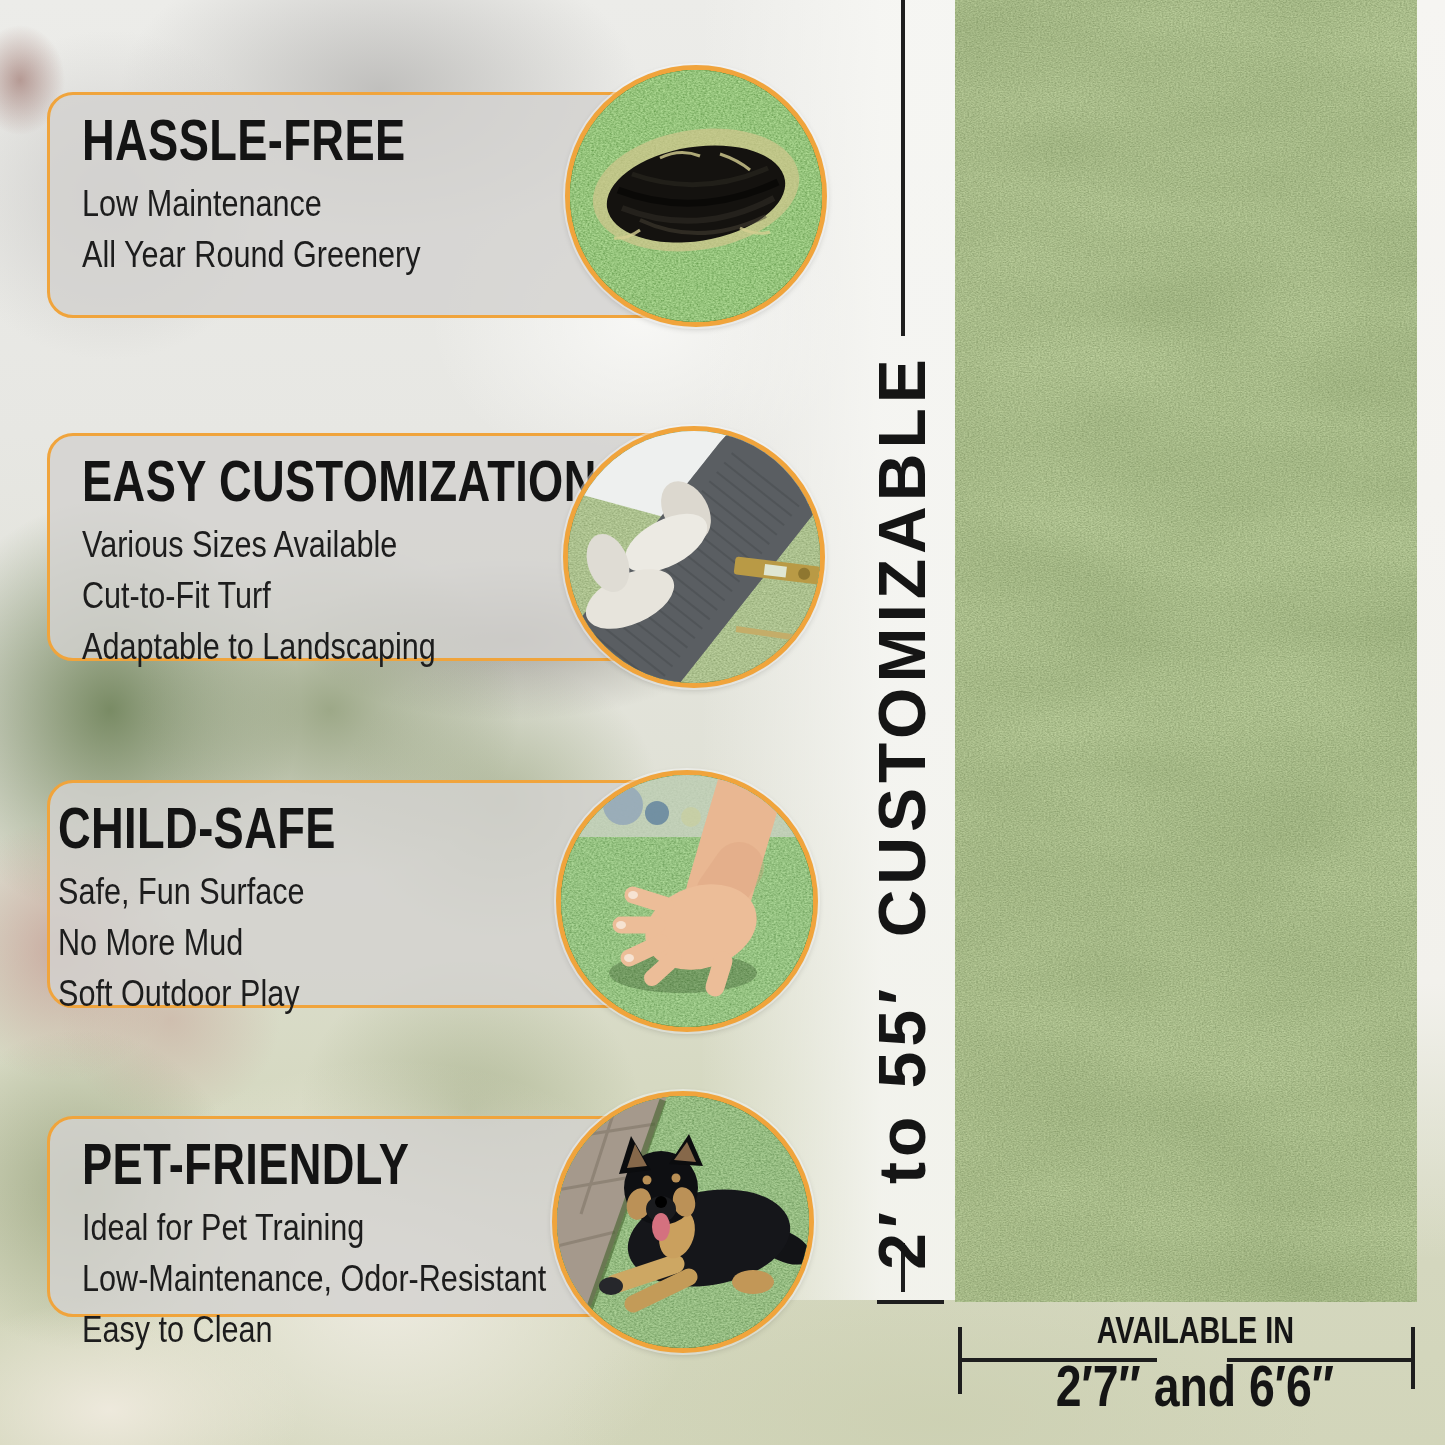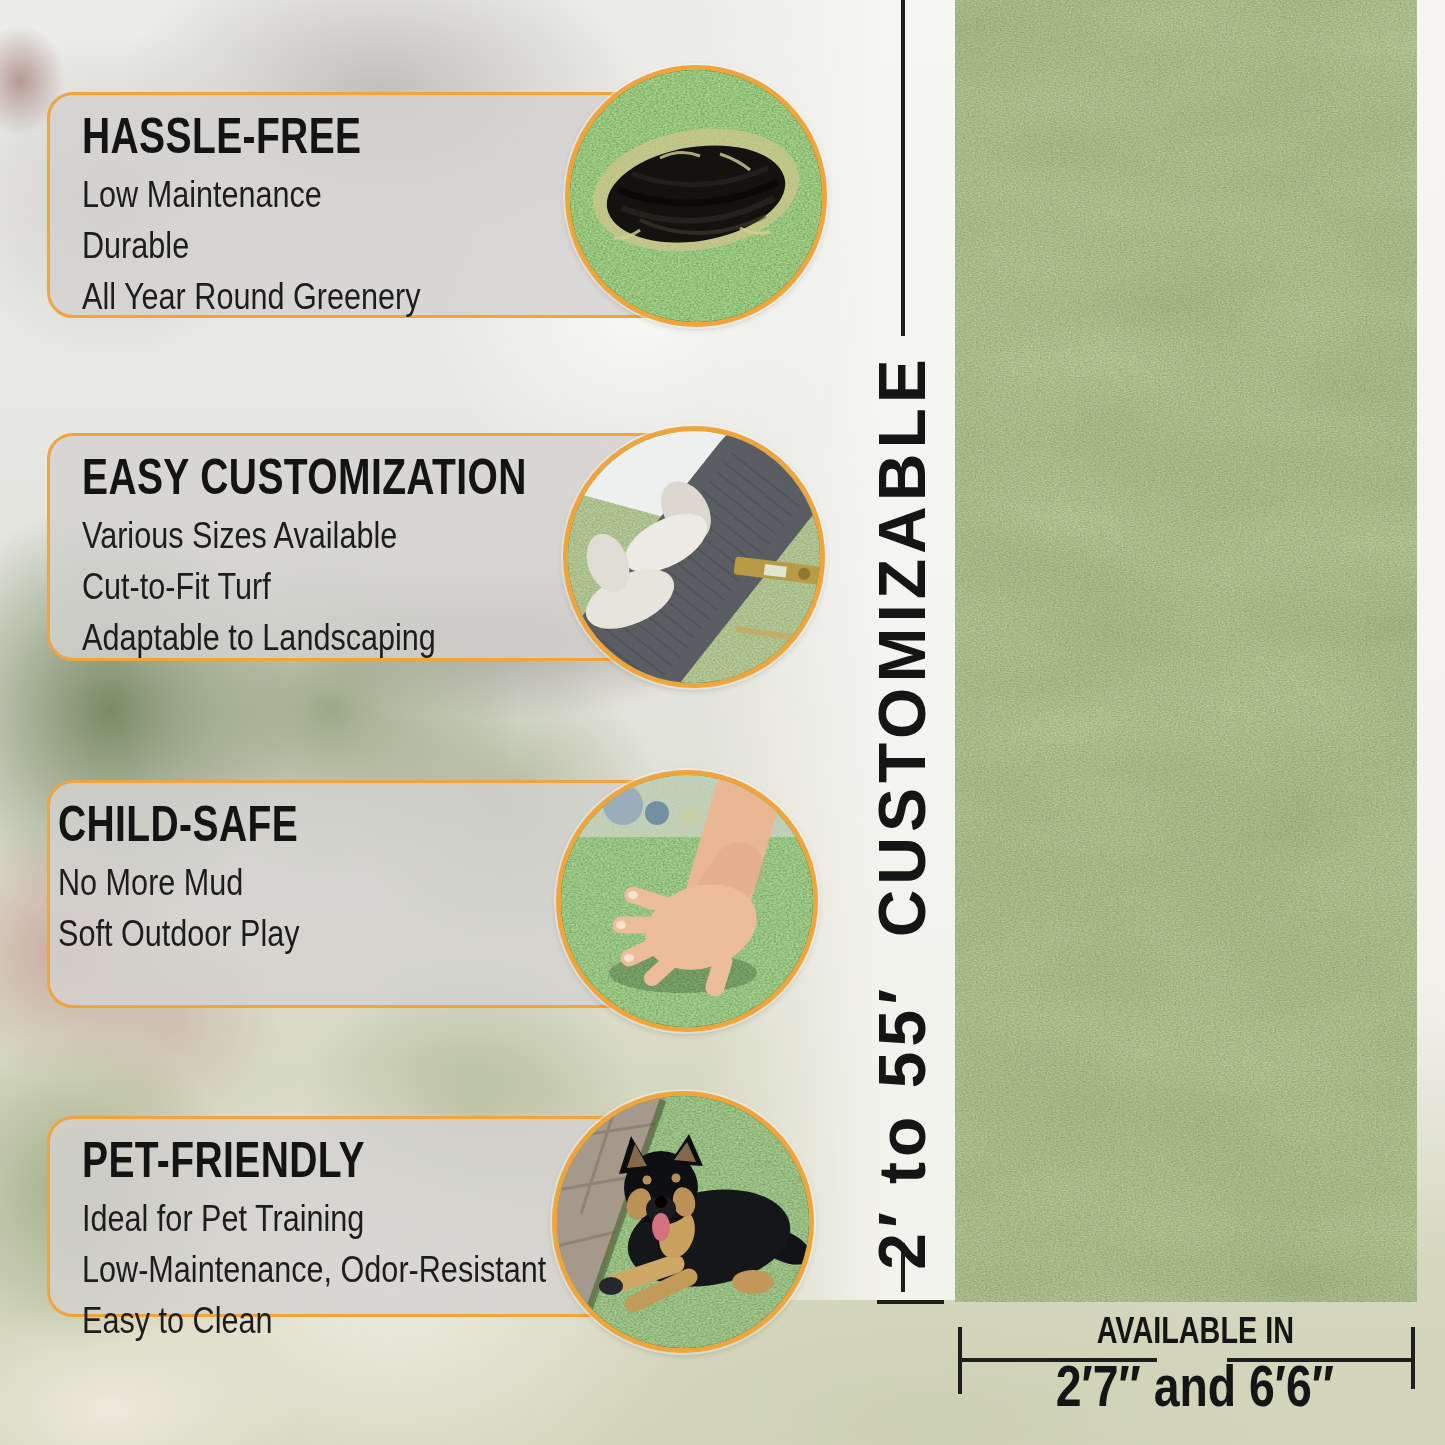--- a/index.html
+++ b/index.html
@@ -50,21 +50,21 @@
   .card{
     position:absolute;left:47px;width:660px;
     background:rgba(211,210,207,.82);
     border:3px solid #F0A43C;border-radius:26px;
     box-sizing:border-box;padding:14px 20px 0 32px;z-index:3;
   }
   .card1{top:92px;height:226px;}
   .card2{top:433px;height:228px;}
   .card3{top:780px;height:228px;padding-left:8px;}
   .card4{top:1116px;height:201px;}
-  .card h2{margin:0 0 6px 0;font-size:50px;line-height:1.08;color:#141414;font-weight:bold;}
+  .card h2{margin:0 0 6px 0;font-size:58px;line-height:1.08;color:#141414;font-weight:bold;}
   .card h2 span{display:inline-block;transform:scaleX(.78);transform-origin:0 60%;white-space:nowrap;letter-spacing:0.5px;}
   .card .ln{font-size:36px;line-height:51px;color:#1d1d1d;}
   .card .ln span{display:inline-block;transform:scaleX(.85);transform-origin:0 50%;white-space:nowrap;}
 
   .circle{
     position:absolute;width:262px;height:262px;border-radius:50%;
     border:5px solid #F0A43C;box-sizing:border-box;overflow:hidden;z-index:4;
     box-shadow:0 0 0 2px rgba(255,255,255,.45), 0 2px 6px rgba(0,0,0,.18);
     background:#5c7e3a;
   }
@@ -128,33 +128,33 @@
   <div class="dim dim-h-tickl"></div>
   <div class="dim dim-h-tickr"></div>
 
   <div class="v-label">
     <span>2′ to 55′  CUSTOMIZABLE</span>
   </div>
 
   <div class="card card1">
     <h2><span>HASSLE-FREE</span></h2>
     <div class="ln"><span>Low Maintenance</span></div>
-    <div class="ln"><span>Durable</span></div>
     <div class="ln"><span>All Year Round Greenery</span></div>
   </div>
 
   <div class="card card2">
     <h2><span>EASY CUSTOMIZATION</span></h2>
     <div class="ln"><span>Various Sizes Available</span></div>
     <div class="ln"><span>Cut-to-Fit Turf</span></div>
     <div class="ln"><span>Adaptable to Landscaping</span></div>
   </div>
 
   <div class="card card3">
     <h2><span>CHILD-SAFE</span></h2>
+    <div class="ln"><span>Safe, Fun Surface</span></div>
     <div class="ln"><span>No More Mud</span></div>
     <div class="ln"><span>Soft Outdoor Play</span></div>
   </div>
 
   <div class="card card4">
     <h2><span>PET-FRIENDLY</span></h2>
     <div class="ln"><span>Ideal for Pet Training</span></div>
     <div class="ln"><span>Low-Maintenance, Odor-Resistant</span></div>
     <div class="ln"><span>Easy to Clean</span></div>
   </div>

